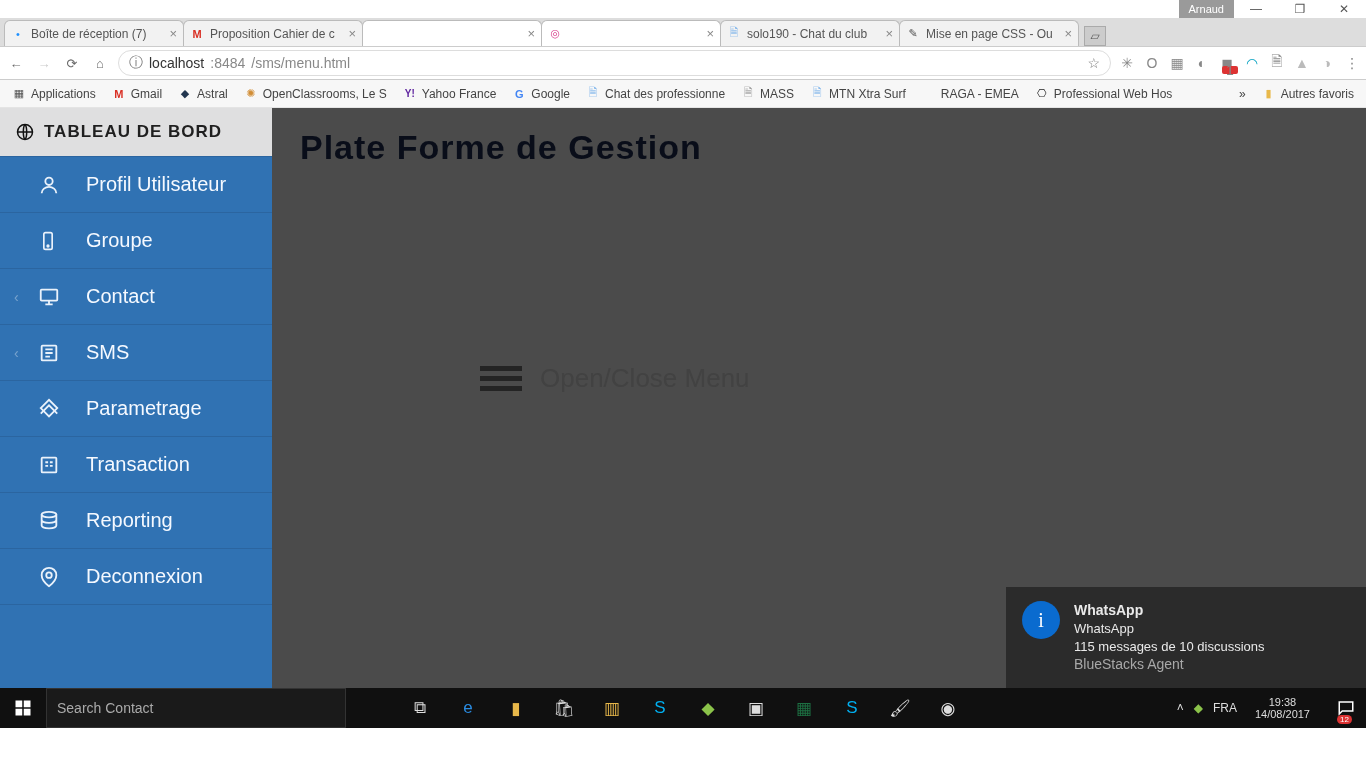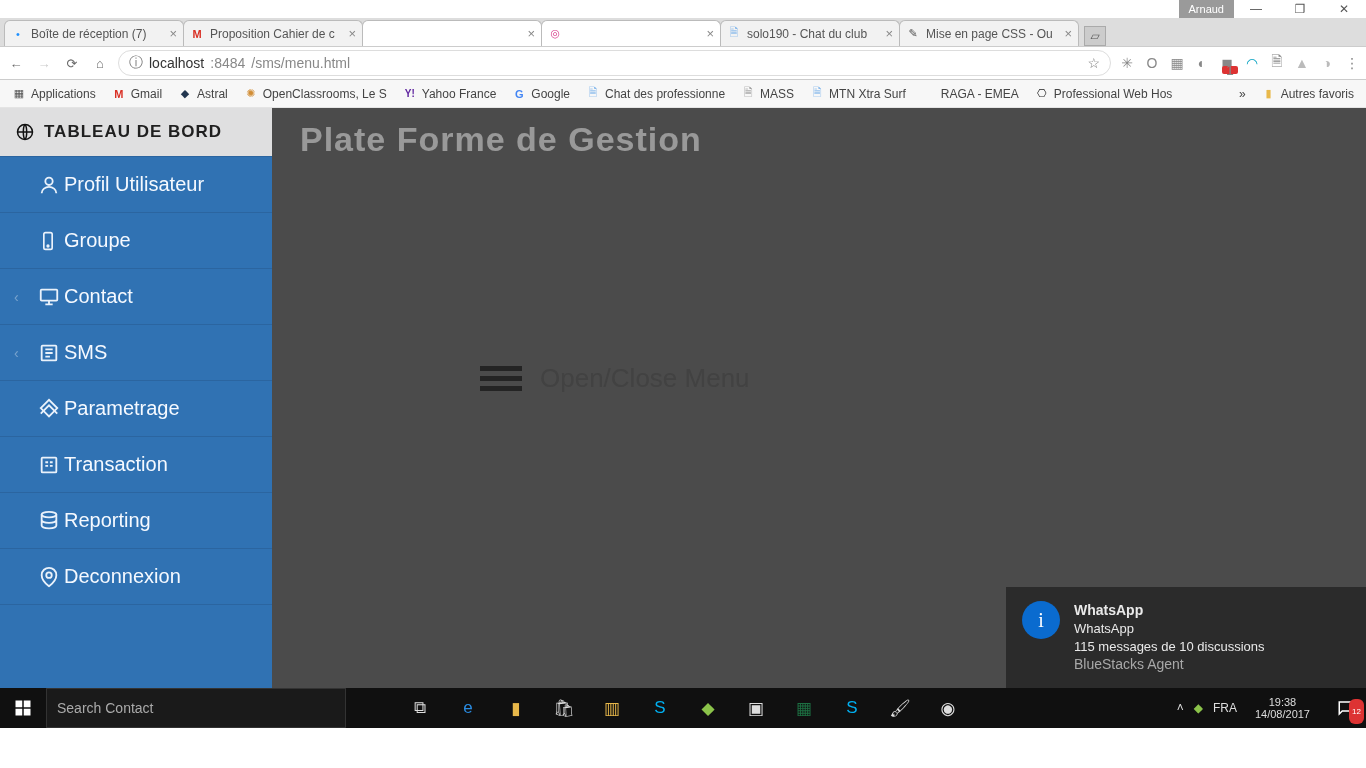--- a/index.html
+++ b/index.html
@@ -38,30 +38,30 @@
   
   .bmbar { height:28px; background:#f7f7f7; border-bottom:1px solid #e4e4e4; display:flex; align-items:center; padding:0 6px; gap:4px; font-size:12px; color:#444; }
   .bm { display:flex; align-items:center; gap:5px; padding:3px 6px; border-radius:3px; white-space:nowrap; }
   .bm .ico { width:14px; height:14px; display:flex; align-items:center; justify-content:center; font-size:11px; }
   .bm-folder { color:#e8b84a; }
   .bmbar .spacer { flex:1; }
 
   
   .viewport { position:relative; height:620px; background:#7d7d7d; overflow:hidden; }
   .overlay-dim { position:absolute; inset:0; background:rgba(0,0,0,0.40); z-index:2; }
-  .page-title-bg { position:absolute; left:300px; top:12px; font-size:34px; font-weight:700; color:#ffffff; z-index:1; letter-spacing:1px; }
+  .page-title-bg { position:absolute; left:300px; top:20px; font-size:34px; font-weight:700; color:#0f172a; z-index:1; letter-spacing:1px; }
   .hamburger-area { position:absolute; left:480px; top:255px; display:flex; align-items:center; gap:18px; z-index:1; }
   .hamburger { display:flex; flex-direction:column; gap:5px; }
   .hamburger span { display:block; width:42px; height:5px; background:#3c3c3c; }
   .hamburger-label { font-size:26px; color:#6e6e6e; }
 
   
   .sidebar { position:absolute; left:0; top:0; width:272px; height:100%; z-index:5; font-family:"Segoe UI",Arial,sans-serif; }
   .sb-header { background:#dfdfe0; color:#1f1f1f; font-weight:700; font-size:17px; padding:14px 16px; display:flex; align-items:center; gap:10px; letter-spacing:1px; }
-  .sb-item { background:#3072b3; color:#f5f9ff; border-top:1px solid #2b65a0; padding:16px 20px 16px 38px; display:flex; align-items:center; gap:2px; font-size:20px; position:relative; }
+  .sb-item { background:#3072b3; color:#f5f9ff; border-top:1px solid #2b65a0; padding:16px 20px 16px 38px; display:flex; align-items:center; gap:24px; font-size:20px; position:relative; }
   .sb-item .chev { position:absolute; left:14px; color:rgba(255,255,255,0.35); font-size:14px; }
   .sb-item .icon { width:24px; text-align:center; font-size:20px; color:#eaf2fb; }
   .sidebar .fill { background:#3072b3; height:300px; border-top:1px solid #2b65a0; }
 
   
   .toast { position:absolute; right:0; bottom:40px; width:360px; background:#2b2b2b; color:#e9e9e9; padding:14px 16px; display:flex; gap:14px; z-index:20; }
   .toast .badge { width:38px; height:38px; border-radius:50%; background:#0a6bcf; color:#fff; display:flex; align-items:center; justify-content:center; font-family:Georgia,serif; font-size:20px; }
   .toast .tx { font-size:13px; line-height:1.35; }
   .toast .tx .t1 { font-weight:600; font-size:14px; }
   .toast .tx .t4 { color:#a8a8a8; font-size:14px; }
@@ -70,21 +70,21 @@
   .taskbar { position:absolute; left:0; bottom:0; width:100%; height:40px; background:#101010; display:flex; align-items:center; color:#ddd; font-size:12px; z-index:30; }
   .taskbar .start { width:46px; display:flex; align-items:center; justify-content:center; }
   .taskbar .start svg { width:18px; height:18px; }
   .taskbar .search { flex:0 0 300px; height:100%; border:1px solid #333; background:#1a1a1a; display:flex; align-items:center; padding:0 10px; color:#aaa; font-size:14px; }
   .taskbar .apps { display:flex; align-items:center; height:100%; margin-left:50px; gap:0; }
   .taskbar .apps .app { width:48px; height:100%; display:flex; align-items:center; justify-content:center; font-size:17px; }
   .taskbar .spacer { flex:1; }
   .taskbar .tray { display:flex; align-items:center; gap:10px; padding:0 8px; }
   .taskbar .clock { text-align:center; line-height:1.1; font-size:11px; padding:0 8px; }
   .taskbar .action { width:40px; height:100%; display:flex; align-items:center; justify-content:center; position:relative; }
-  .taskbar .action .cnt { position:absolute; bottom:4px; right:2px; background:#d33; color:#fff; font-size:8px; border-radius:6px; padding:8px 3px; }
+  .taskbar .action .cnt { position:absolute; bottom:4px; right:14px; background:#d33; color:#fff; font-size:8px; border-radius:6px; padding:0 3px; }
 
   svg { display:block; }
 </style>
 </head>
 <body>
 
 <div class="titlebar">
   <div class="spacer"></div>
   <div class="user-badge">Arnaud</div>
   <div class="win-btn">—</div>

